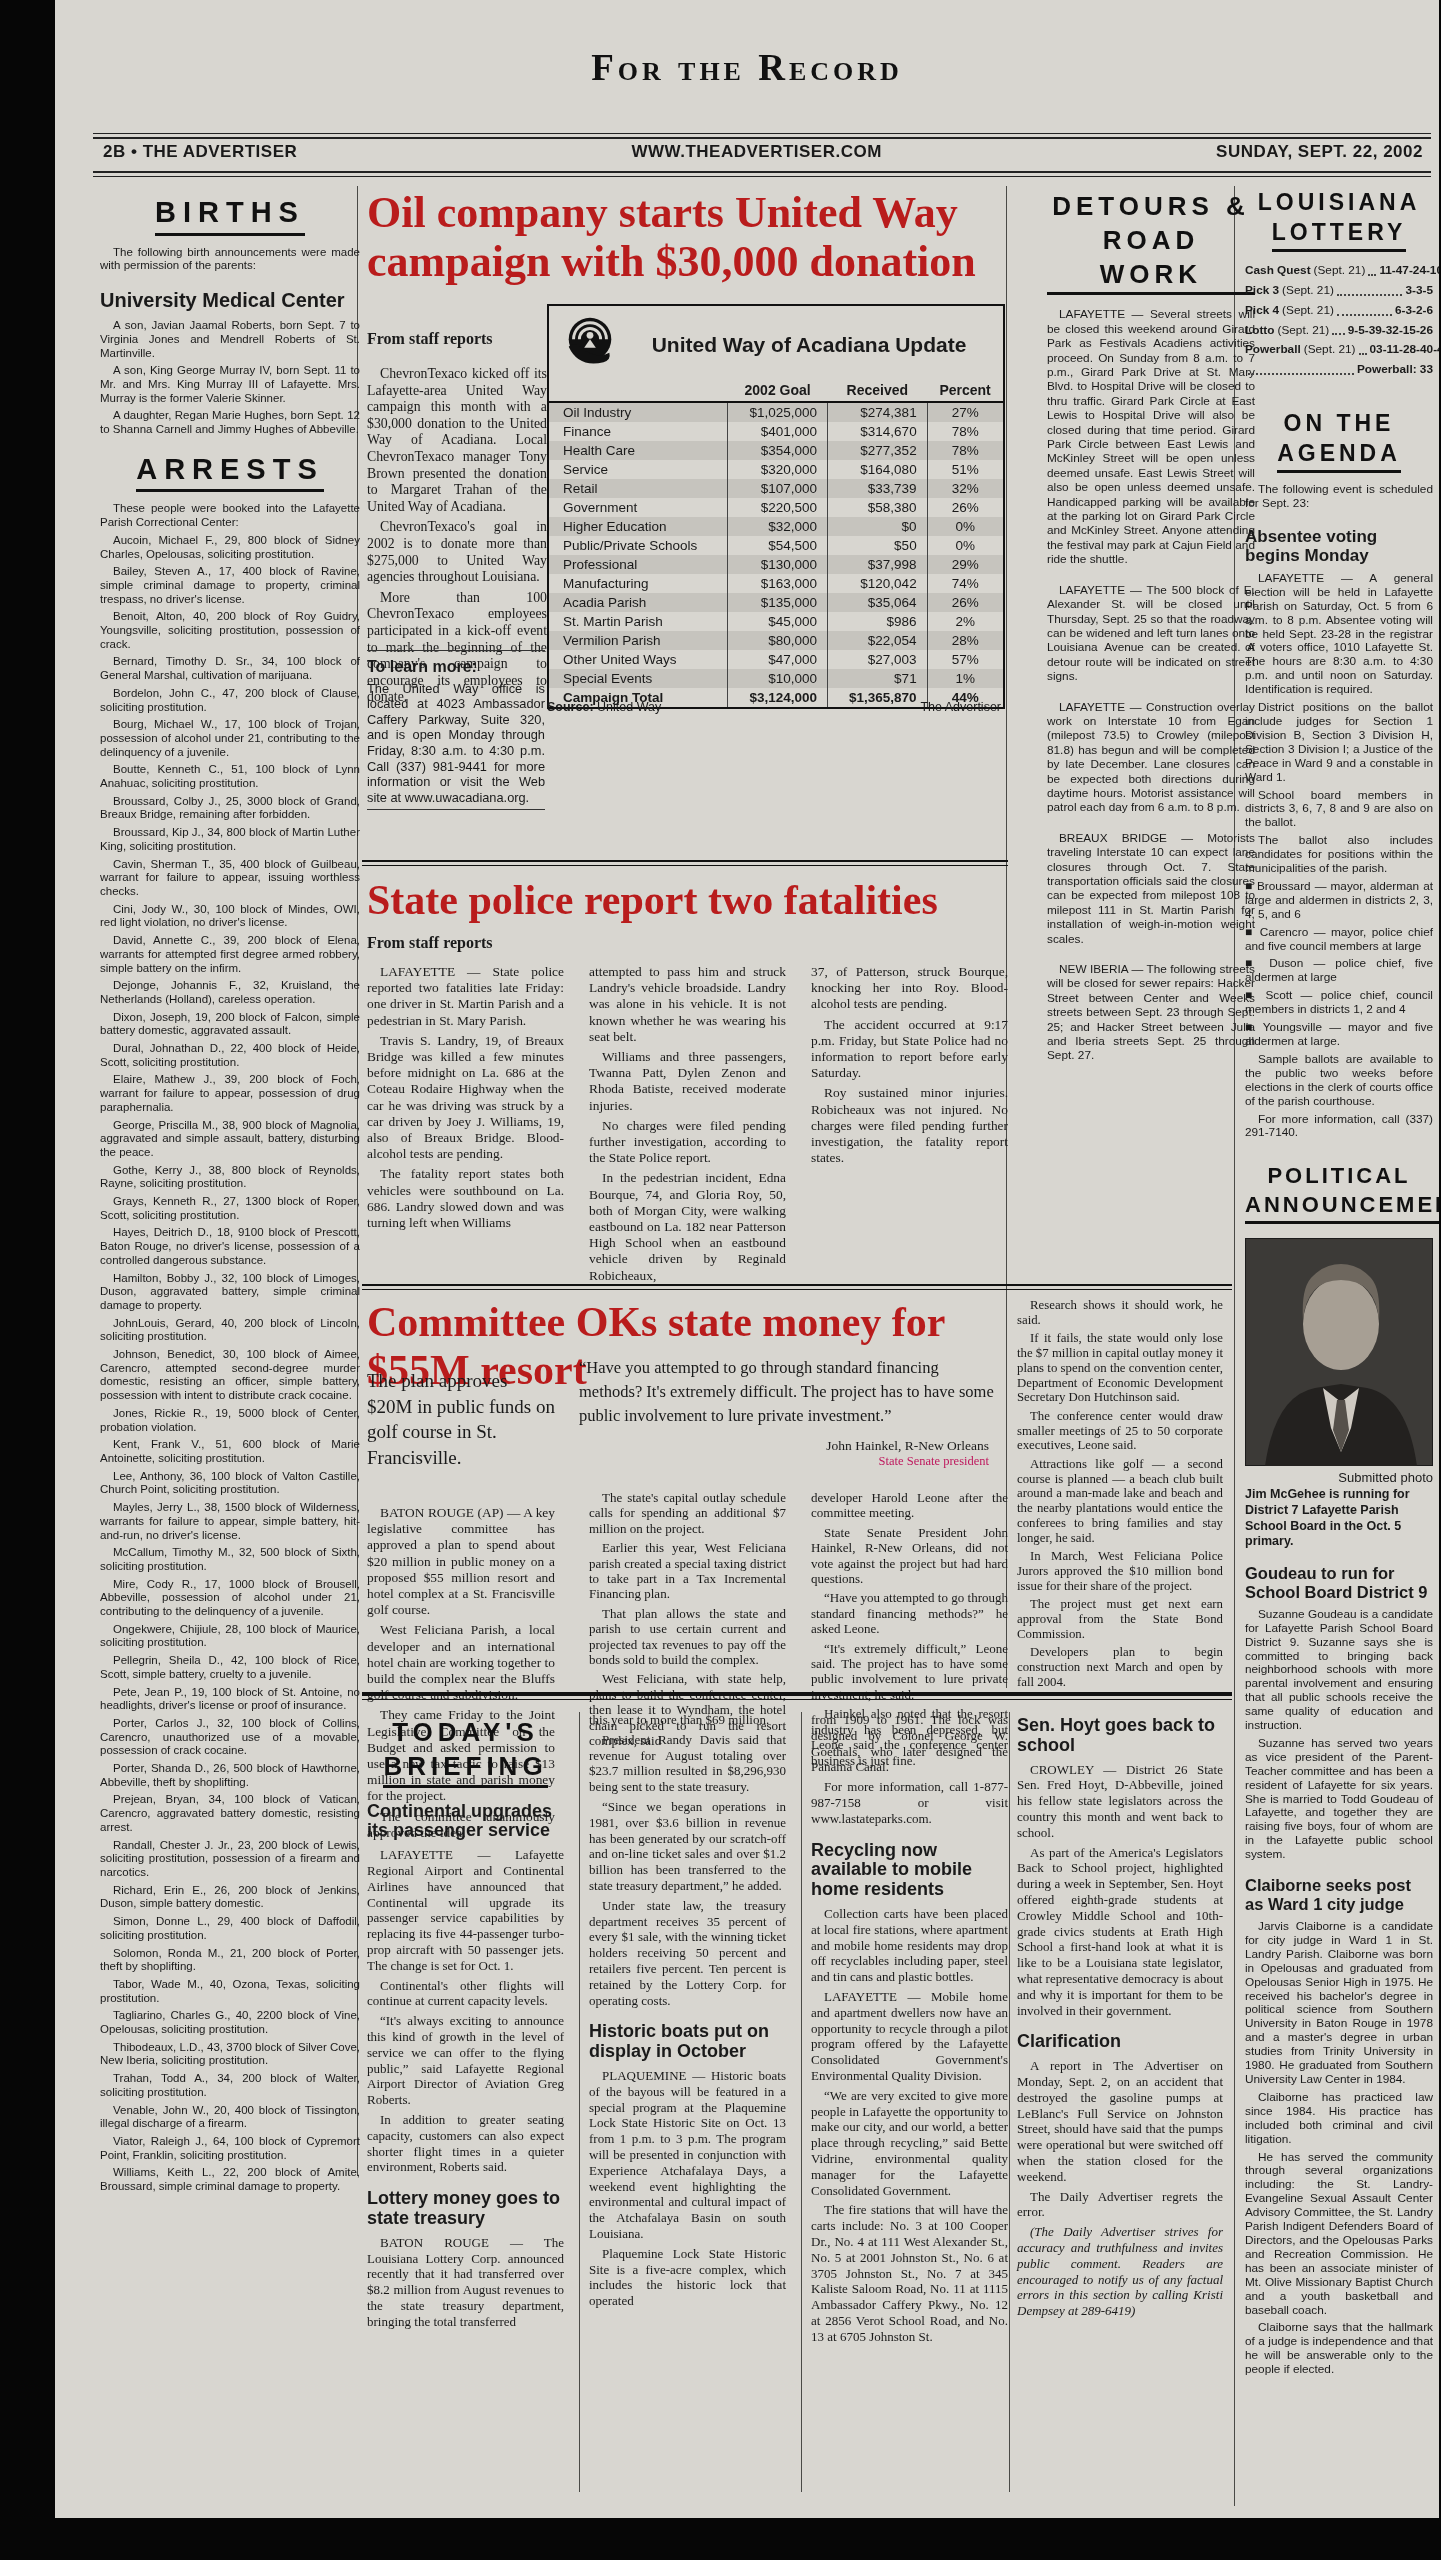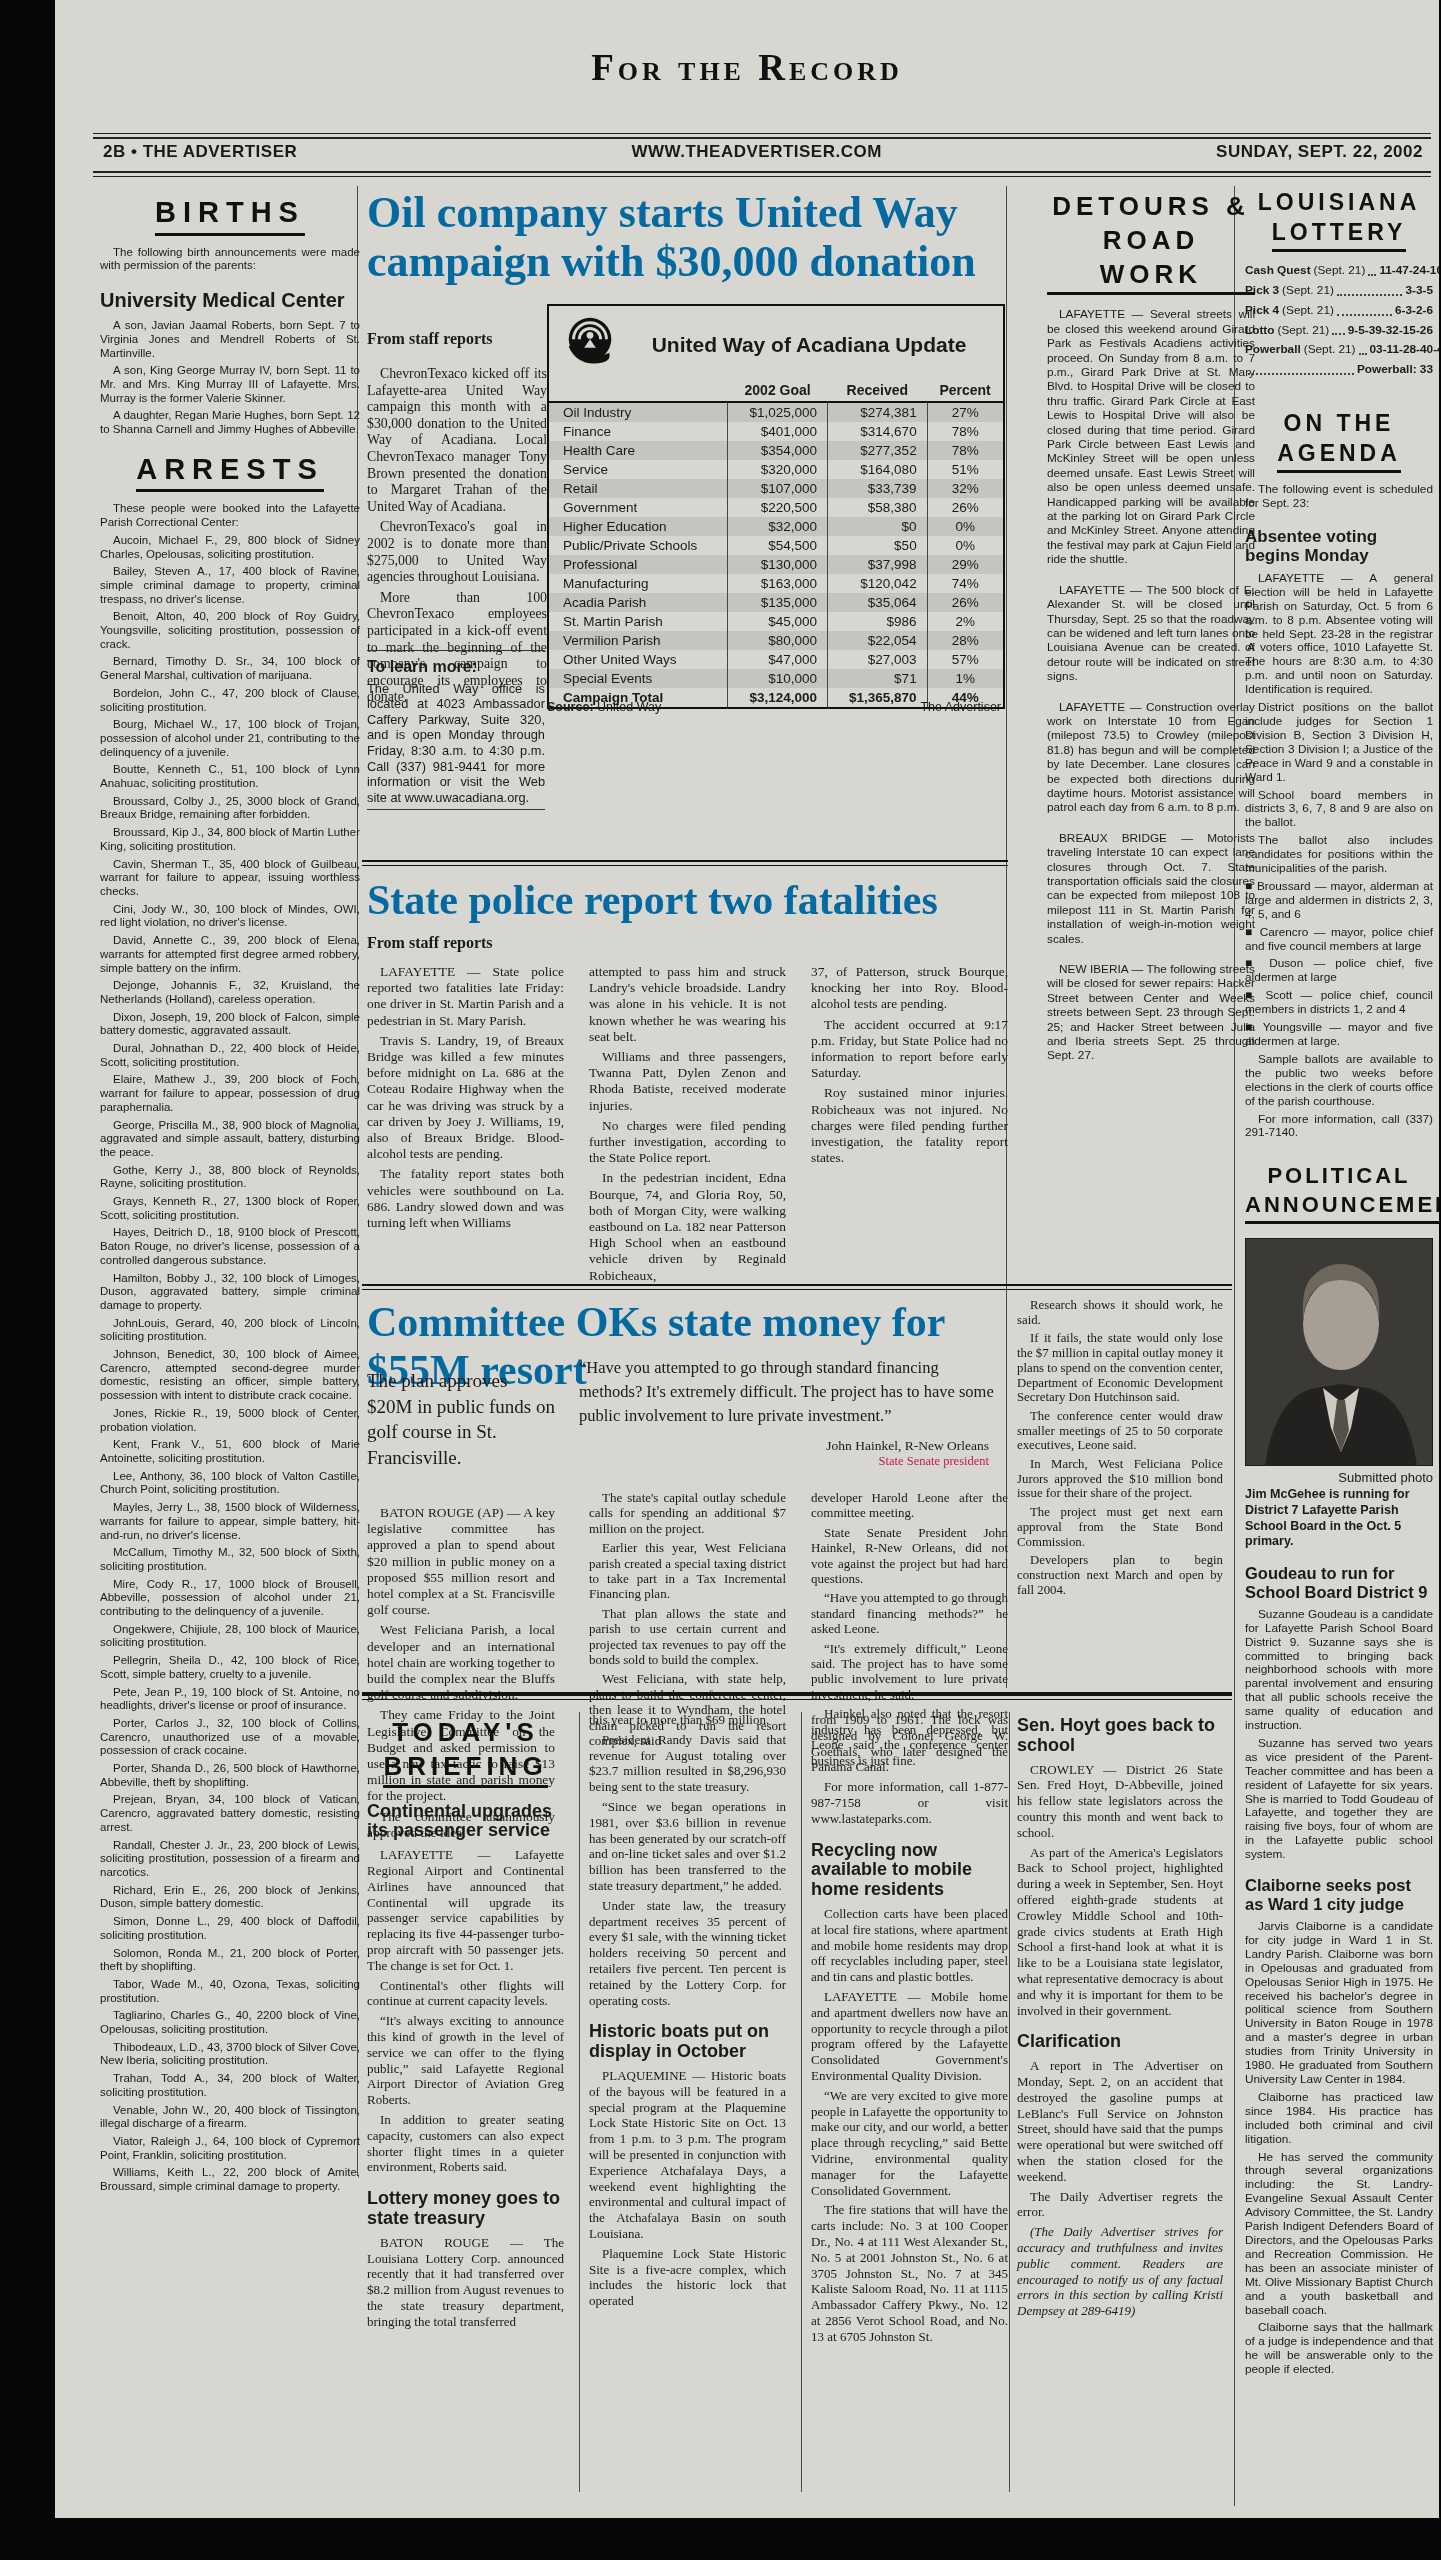--- a/index.html
+++ b/index.html
@@ -28,21 +28,21 @@
   .sec-title{font-weight:bold;text-align:center;letter-spacing:7px;font-size:29px;line-height:1.3;color:#111;}
   .sec-title .ul{display:inline-block;border-bottom:3px solid #111;padding-bottom:1px;}
   .sec-title.small{font-size:23px;letter-spacing:4px;}
   .sec-title.med{font-size:26px;letter-spacing:5px;}
 
   
   .para{margin:0 0 4px;text-indent:13px;text-align:justify;}
   .flush{text-indent:0;}
   .jtext p{margin:0 0 4px;}
   .byline{font-family:"Liberation Serif",serif;font-weight:bold;font-size:16px;}
-  .headline{font-family:"Liberation Serif",serif;font-weight:bold;color:#0369a1;}
+  .headline{font-family:"Liberation Serif",serif;font-weight:bold;color:#b91c1c;}
 
   
   .left-col{position:absolute;left:45px;top:188px;width:260px;font-size:11.5px;line-height:13.7px;}
   .left-col .sec-title{margin:6px 0 10px;}
   .hospital{font-weight:bold;font-size:20px;line-height:1.1;margin:16px 0 8px;}
 
   
   .oil-headline{position:absolute;left:312px;top:188px;width:648px;font-size:44px;line-height:1.12;}
   .oil-byline{position:absolute;left:312px;top:330px;}
   .oil-body{position:absolute;left:312px;top:366px;width:180px;font-size:13.8px;line-height:16.6px;}
@@ -385,20 +385,21 @@
       <p class="para flush">developer Harold Leone after the committee meeting.</p>
       <p class="para">State Senate President John Hainkel, R-New Orleans, did not vote against the project but had hard questions.</p>
       <p class="para">“Have you attempted to go through standard financing methods?” he asked Leone.</p>
       <p class="para">“It's extremely difficult,” Leone said. The project has to have some public involvement to lure private investment, he said.</p>
       <p class="para">Hainkel also noted that the resort industry has been depressed, but Leone said the conference center business is just fine.</p>
     </div>
   <div class="story-col jtext" style="left:962px;top:1298px;width:206px;font-size:12.8px;line-height:14.7px;">
       <p class="para">Research shows it should work, he said.</p>
       <p class="para">If it fails, the state would only lose the $7 million in capital outlay money it plans to spend on the convention center, Department of Economic Development Secretary Don Hutchinson said.</p>
       <p class="para">The conference center would draw smaller meetings of 25 to 50 corporate executives, Leone said.</p>
+      <p class="para">Attractions like golf — a second course is planned — a beach club built around a man-made lake and beach and the nearby plantations would entice the conferees to bring families and stay longer, he said.</p>
       <p class="para">In March, West Feliciana Police Jurors approved the $10 million bond issue for their share of the project.</p>
       <p class="para">The project must get next earn approval from the State Bond Commission.</p>
       <p class="para">Developers plan to begin construction next March and open by fall 2004.</p>
     </div>
 
   <div class="detours-col">
     <div class="sec-title med">
       <span>DETOURS &amp;</span><br>
       <span class="ul">ROAD WORK</span>
     </div>

